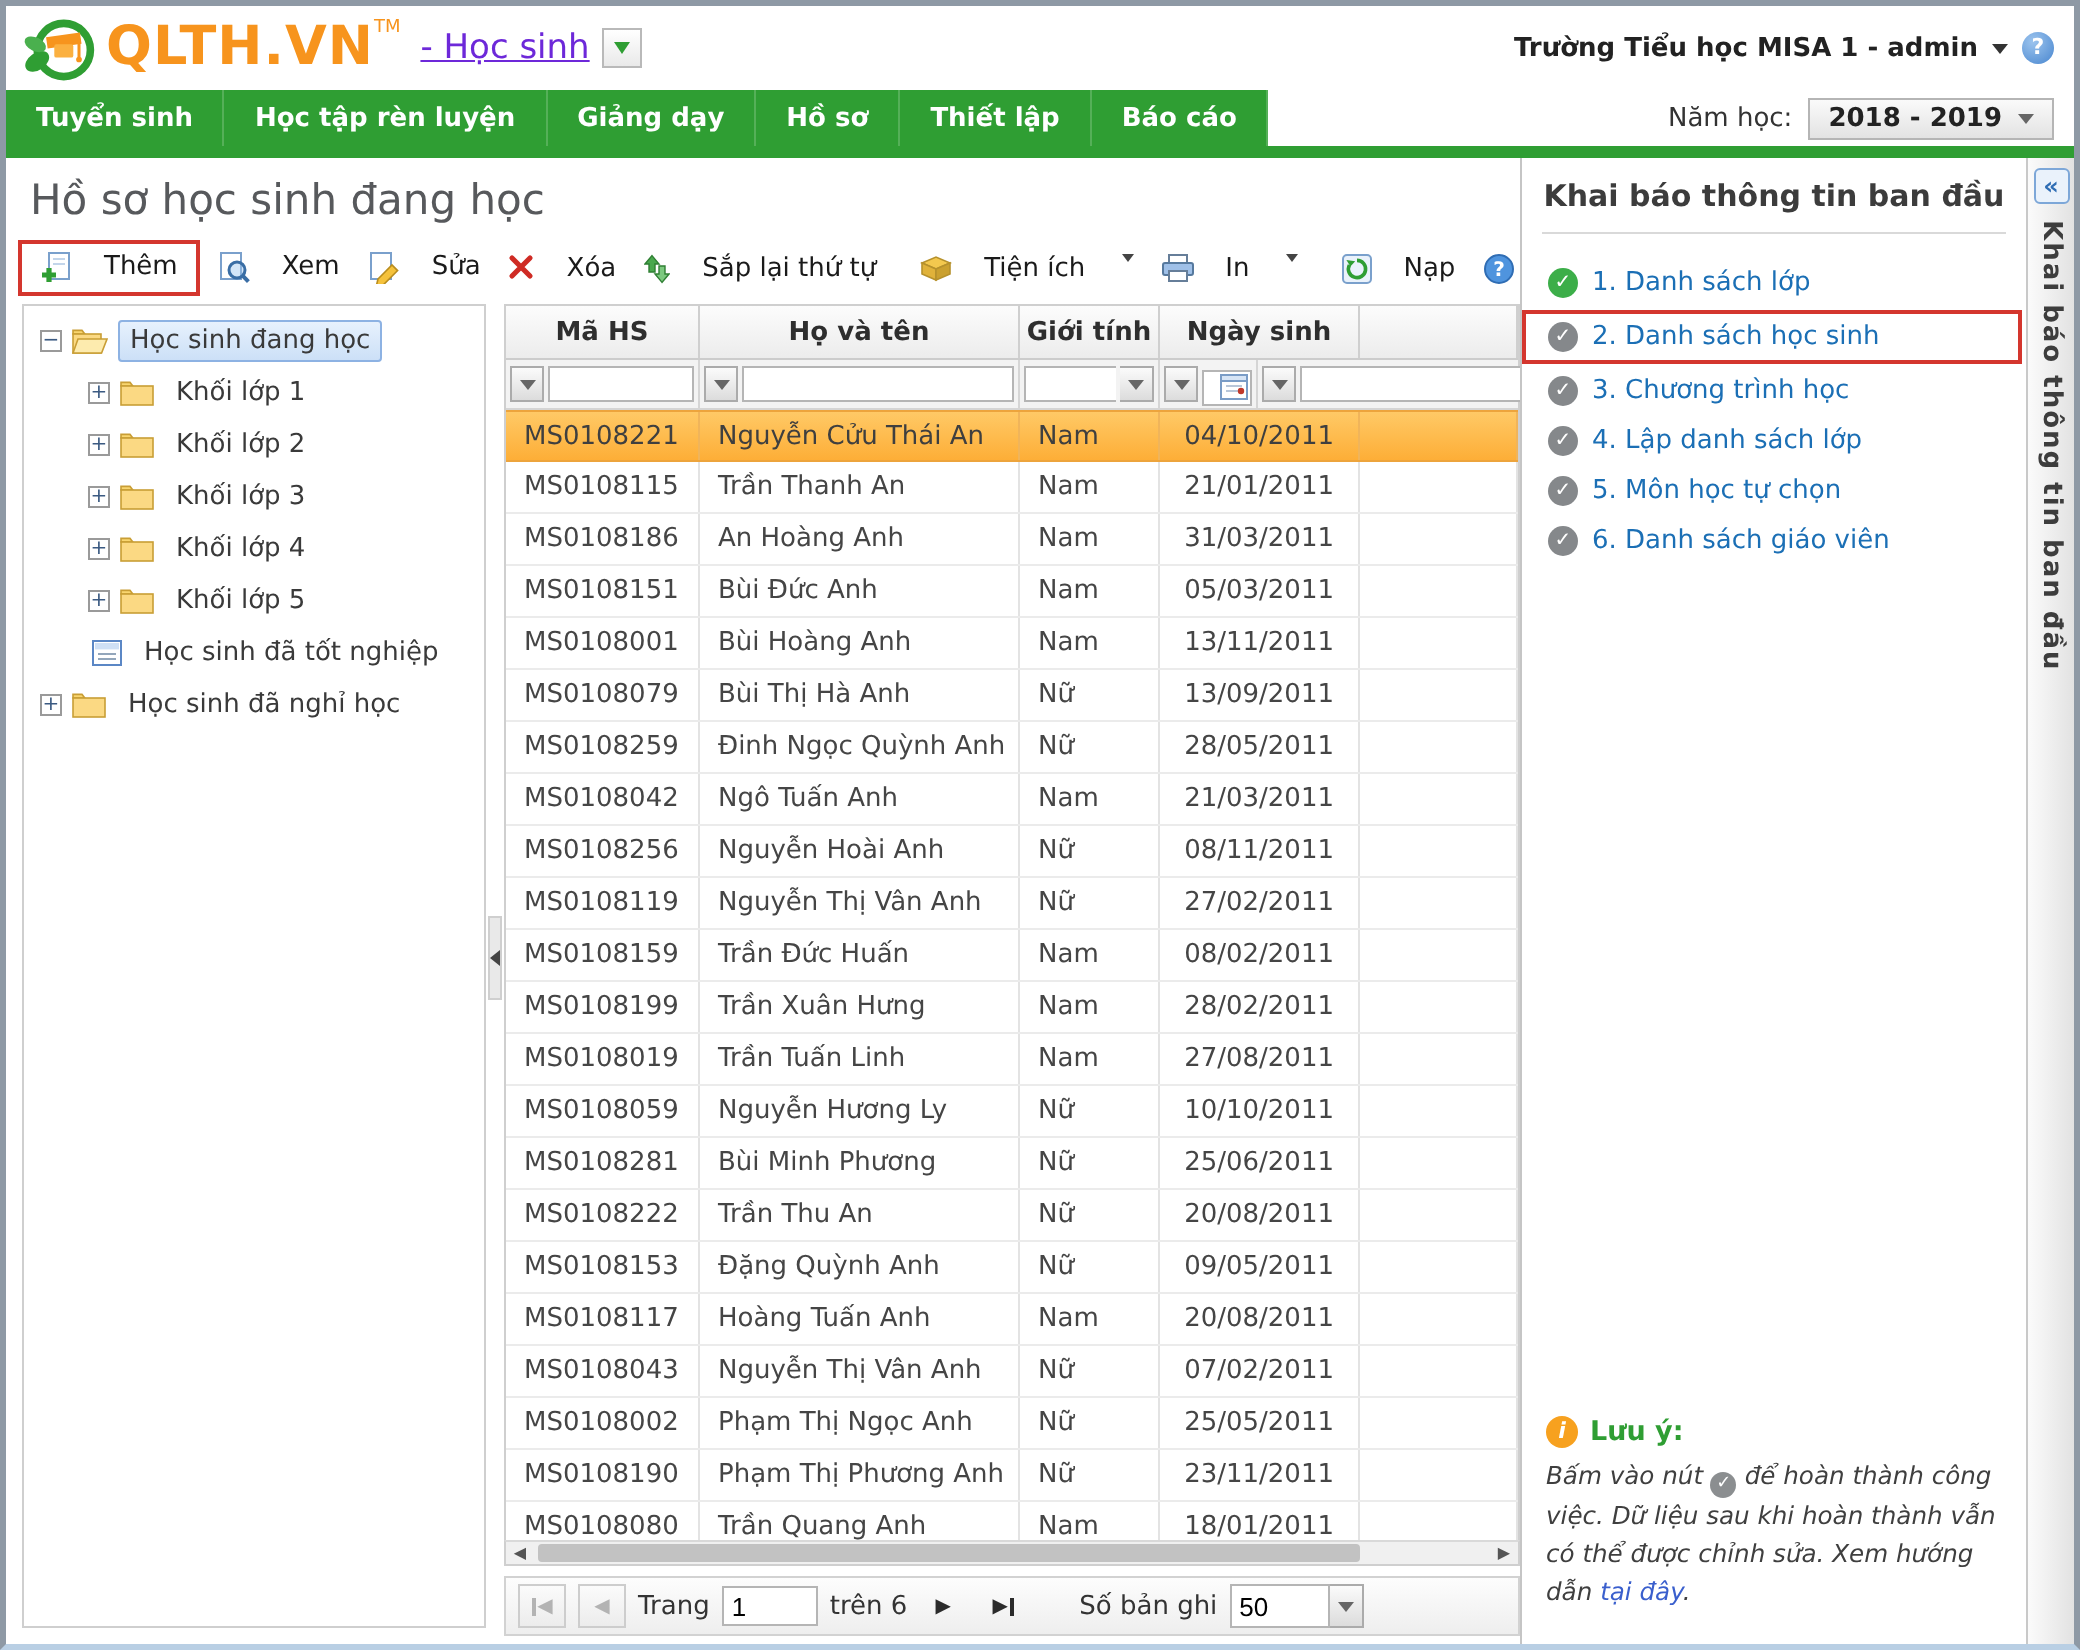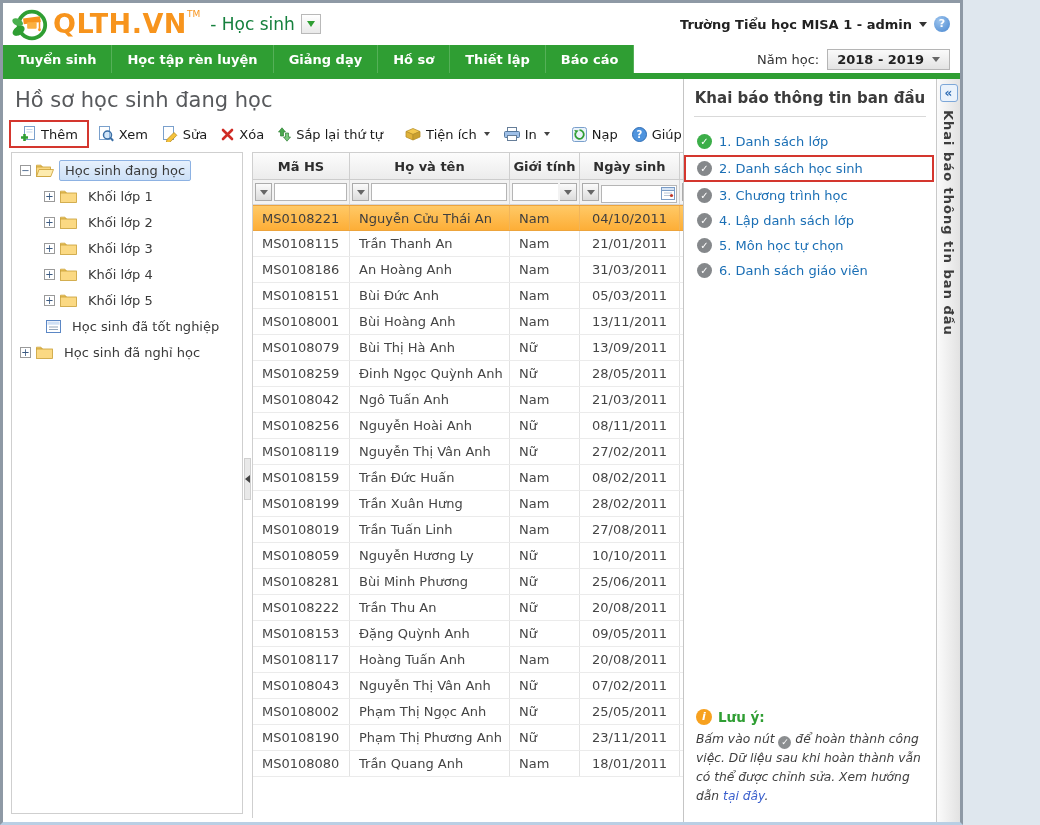--- a/index.html
+++ b/index.html
@@ -1,25 +1,25 @@
 <!DOCTYPE html>
 <html><head>
 <meta charset="utf-8">
 <style>
   * { margin:0; padding:0; box-sizing:border-box; }
   html,body { width:1040px; height:825px; background:#dfe7ee; font-family:"DejaVu Sans","Liberation Sans",sans-serif; }
-  .window { position:relative; width:963px; height:825px; border:3px solid #8e99a5; border-bottom-color:#b9cfe4; background:#fff; overflow:hidden; }
+  .window { position:relative; width:1040px; height:825px; border:3px solid #8e99a5; border-bottom-color:#b9cfe4; background:#fff; overflow:hidden; }
 
   
   .app-header { height:42px; display:flex; align-items:center; padding:0 10px 0 8px; background:#fff; }
   .logo-wrap { display:flex; align-items:flex-start; }
   .logo-svg { width:38px; height:38px; margin-top:1px; }
   .logo-text { font-size:27px; font-weight:bold; color:#f7941d; letter-spacing:0.5px; margin-left:4px; line-height:38px; }
   .logo-tm { font-size:9px; font-weight:normal; color:#f7941d; vertical-align:top; line-height:18px; }
-  .module-title { color:#15803d; font-size:17px; margin-left:10px; }
+  .module-title { color:#6d28d9; font-size:17px; margin-left:10px;text-decoration:underline; }
   .module-drop { width:20px; height:20px; border:1px solid #b9b9b9; background:linear-gradient(#fff,#e9e9e9); margin-left:6px; display:flex; align-items:center; justify-content:center; cursor:pointer; }
   .tri-green { width:0; height:0; border-left:4px solid transparent; border-right:4px solid transparent; border-top:6px solid #2f9e33; }
   .header-right { margin-left:auto; display:flex; align-items:center; gap:7px; }
   .account-name { font-size:13px; font-weight:bold; color:#222; }
   .tri-dark { width:0; height:0; border-left:4px solid transparent; border-right:4px solid transparent; border-top:5px solid #333; }
   .help-circle { width:16px; height:16px; border-radius:50%; background:radial-gradient(circle at 35% 30%, #9cc4ee, #4886cf); color:#fff; font-size:11px; font-weight:bold; text-align:center; line-height:16px; }
 
   
   .nav-row { height:28px; display:flex; align-items:stretch; }
   .nav-tabs { display:flex; background:#2f9e33; }
@@ -28,21 +28,21 @@
   .year-label { font-size:13px; color:#333; }
   .year-select { display:flex; align-items:center; gap:8px; border:1px solid #b5b5b5; background:linear-gradient(#fafafa,#e3e3e3); padding:2px 9px; font-size:13px; font-weight:bold; color:#222; cursor:pointer; }
   .caret-sm { width:0; height:0; border-left:4px solid transparent; border-right:4px solid transparent; border-top:5px solid #666; }
   .green-strip { height:6px; background:#2f9e33; }
 
   
   .content { display:flex; height:calc(825px - 6px - 42px - 28px - 6px); }
   .main-col { flex:1; display:flex; flex-direction:column; min-width:0; }
   .page-title { font-size:21px; color:#57595c; margin:9px 0 5px 12px; }
   .toolbar { display:flex; align-items:center; margin:2px 0 3px 6px; height:30px; font-size:13px; color:#1a1a1a; }
-  .tb-btn { display:flex; align-items:center; gap:5px; padding:4px 7px; cursor:pointer; border-radius:2px; white-space:nowrap; }
+  .tb-btn { display:flex; align-items:flex-start; gap:16px; padding:4px 7px; cursor:pointer; border-radius:2px; white-space:nowrap; }
   .tb-sep { width:1px; height:18px; background:#c9c9c9; margin:0 4px; }
   .red-box { border:2px solid #d4362e; padding:0 2px; margin-right:2px; }
   .caret-tb { width:0; height:0; border-left:3px solid transparent; border-right:3px solid transparent; border-top:4px solid #444; margin-left:2px; }
   .tb-ic { display:flex; align-items:center; }
 
   .body-row { flex:1; display:flex; margin:0 0 4px 8px; min-height:0; }
 
   
   .tree-panel { width:232px; border:1px solid #cfcfcf; background:#fff; padding-top:4px; overflow:hidden; margin-bottom:4px; }
   .tree-item { display:flex; align-items:center; height:26px; font-size:13px; color:#3a3a3a; cursor:pointer; white-space:nowrap; }
@@ -51,21 +51,21 @@
   .expander { width:11px; height:11px; border:1px solid #9a9a9a; background:#fff; color:#3b5a82; font-size:10px; line-height:9px; text-align:center; margin-right:5px; flex:0 0 auto; }
   .tree-ic { margin-right:5px; display:flex; align-items:center; flex:0 0 auto; }
   .ind0 { padding-left:8px; } .ind1 { padding-left:32px; } .ind1b { padding-left:34px; }
 
   
   .splitter { width:9px; position:relative; cursor:col-resize; }
   .splitter .grip { position:absolute; left:1px; top:46%; width:7px; height:42px; background:#e9e9e9; border:1px solid #cfcfcf; display:flex; align-items:center; justify-content:center; }
   .tri-left { width:0; height:0; border-top:4px solid transparent; border-bottom:4px solid transparent; border-right:5px solid #444; }
 
   
-  .grid-area { flex:1; display:flex; flex-direction:row; min-width:0; }
+  .grid-area { flex:1; display:flex; flex-direction:column; min-width:0; }
   .grid-box { border:1px solid #cfcfcf; border-bottom:none; display:flex; flex-direction:column; flex:1; min-height:0; }
   .grid-header { display:flex; height:27px; background:linear-gradient(#fcfcfc,#ececec); border-bottom:1px solid #cccccc; }
   .gh { display:flex; align-items:center; justify-content:center; font-size:13px; font-weight:bold; color:#2e2e2e; border-right:1px solid #cfcfcf; }
   .grid-filter { display:flex; height:25px; background:#f3f3f3; border-bottom:1px solid #d5d5d5; }
   .gf { display:flex; align-items:center; padding:0 2px; border-right:1px solid #d5d5d5; gap:2px; }
   .f-drop { width:17px; height:18px; border:1px solid #ababab; background:linear-gradient(#fbfbfb,#dcdcdc); display:flex; align-items:center; justify-content:center; cursor:pointer; flex:0 0 auto; }
   .f-input { flex:1; min-width:0; height:18px; border:1px solid #b5b5b5; background:#fff; font-size:12px; padding:0 3px; }
   .f-datewrap { flex:1; min-width:0; position:relative; height:18px; }
   .f-datewrap input { width:100%; height:18px; border:1px solid #b5b5b5; background:#fff; padding:0 20px 0 3px; font-size:12px; }
   .f-cal { position:absolute; right:2px; top:2px; }

